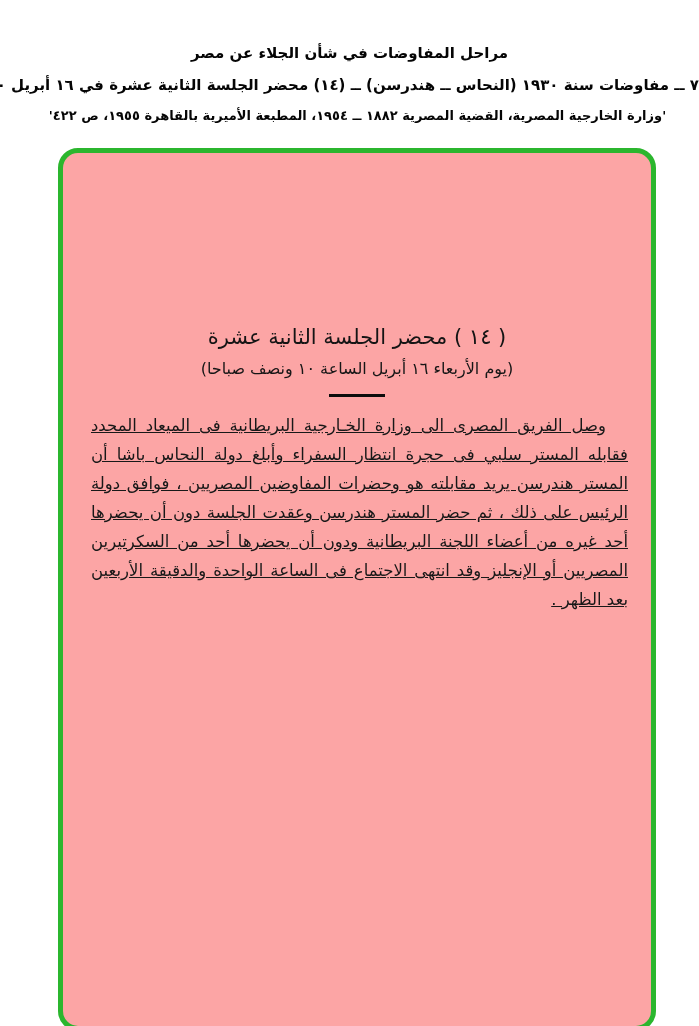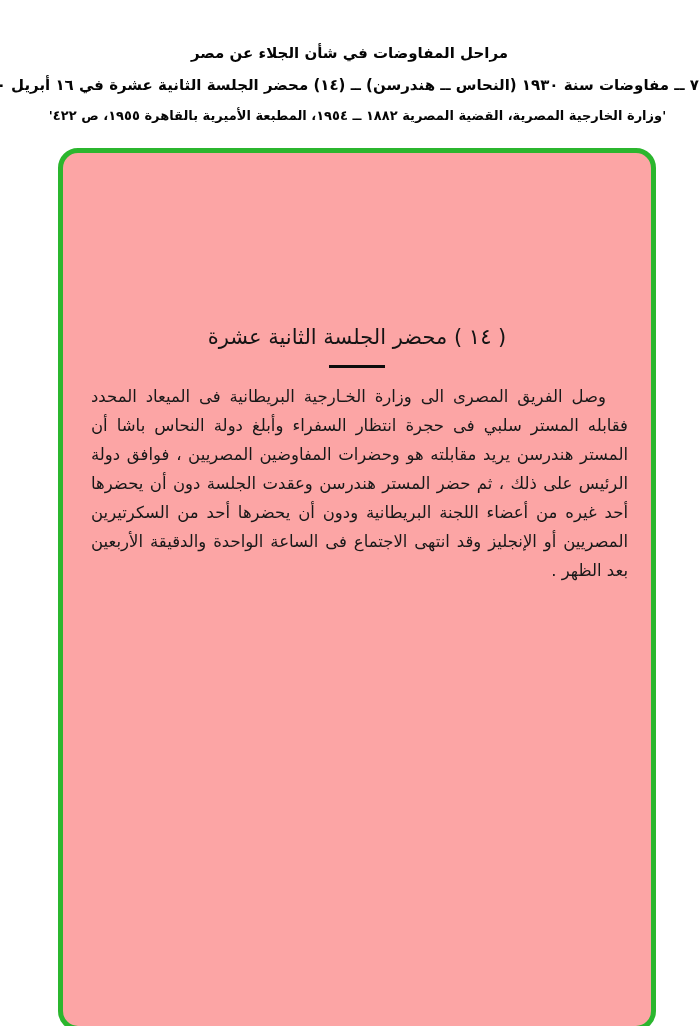--- a/index.html
+++ b/index.html
@@ -54,38 +54,40 @@
     margin:16px auto 0 auto;
   }
   .sec-body{
     margin:14px 23px 0 28px;
     text-align:justify;
     direction:rtl;
     font-size:16.5px;
     line-height:29px;
     color:#181818;
     text-indent:22px;
+    text-decoration:underline;
   }
 </style>
 </head>
 <body>
 
 <div class="page">
 
   <div class="hdr hdr-title">مراحل المفاوضات في شأن الجلاء عن مصر</div>
 
   <div class="hdr hdr-subtitle">٧ ــ مفاوضات سنة ١٩٣٠ (النحاس ــ هندرسن) ــ (١٤) محضر الجلسة الثانية عشرة في ١٦ أبريل ١٩٣٠</div>
 
   <div class="hdr hdr-source">'وزارة الخارجية المصرية، القضية المصرية ١٨٨٢ ــ ١٩٥٤، المطبعة الأميرية بالقاهرة ١٩٥٥، ص ٤٢٢'</div>
 
   <div class="doc-box">
     <div class="doc-content">
 
       <div class="sec-title">( ١٤ ) محضر الجلسة الثانية عشرة</div>
 
+      <div class="sec-datetime">(يوم الأربعاء ١٦ أبريل الساعة ١٠ ونصف صباحا)</div>
 
       <div class="sec-divider"></div>
 
       <div class="sec-body">وصل الفريق المصرى الى وزارة الخـارجية البريطانية فى الميعاد المحدد فقابله المستر سلبي فى حجرة انتظار السفراء وأبلغ دولة النحاس باشا أن المستر هندرسن يريد مقابلته هو وحضرات المفاوضين المصريين ، فوافق دولة الرئيس على ذلك ، ثم حضر المستر هندرسن وعقدت الجلسة دون أن يحضرها أحد غيره من أعضاء اللجنة البريطانية ودون أن يحضرها أحد من السكرتيرين المصريين أو الإنجليز وقد انتهى الاجتماع فى الساعة الواحدة والدقيقة الأربعين بعد الظهر .</div>
 
     </div>
   </div>
 
 </div>
 

